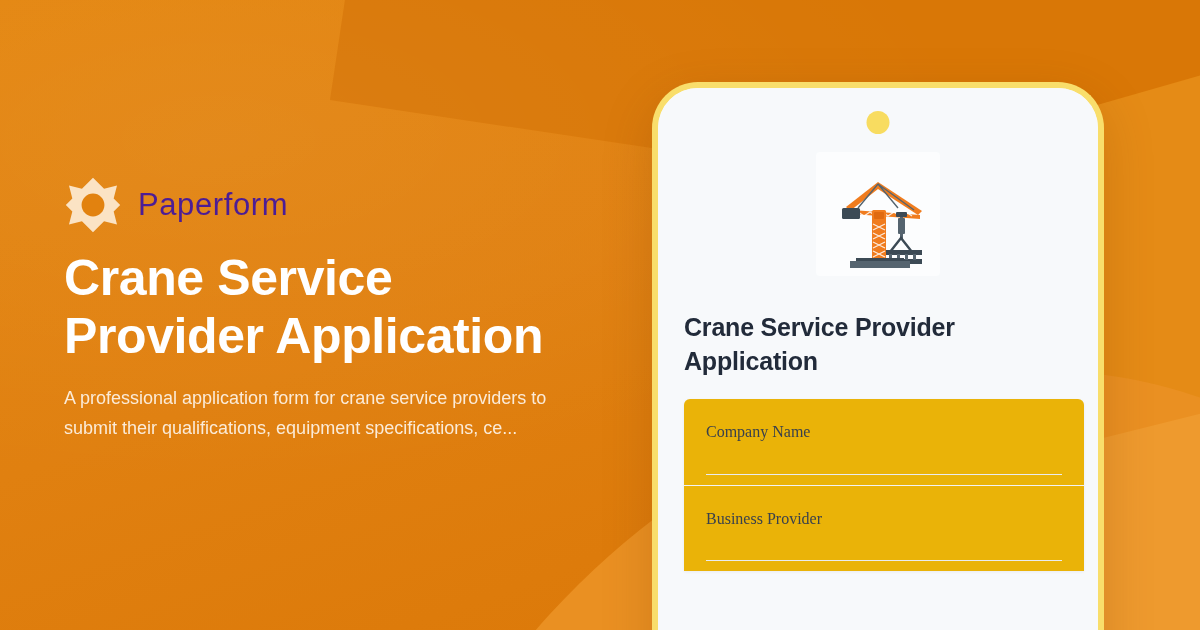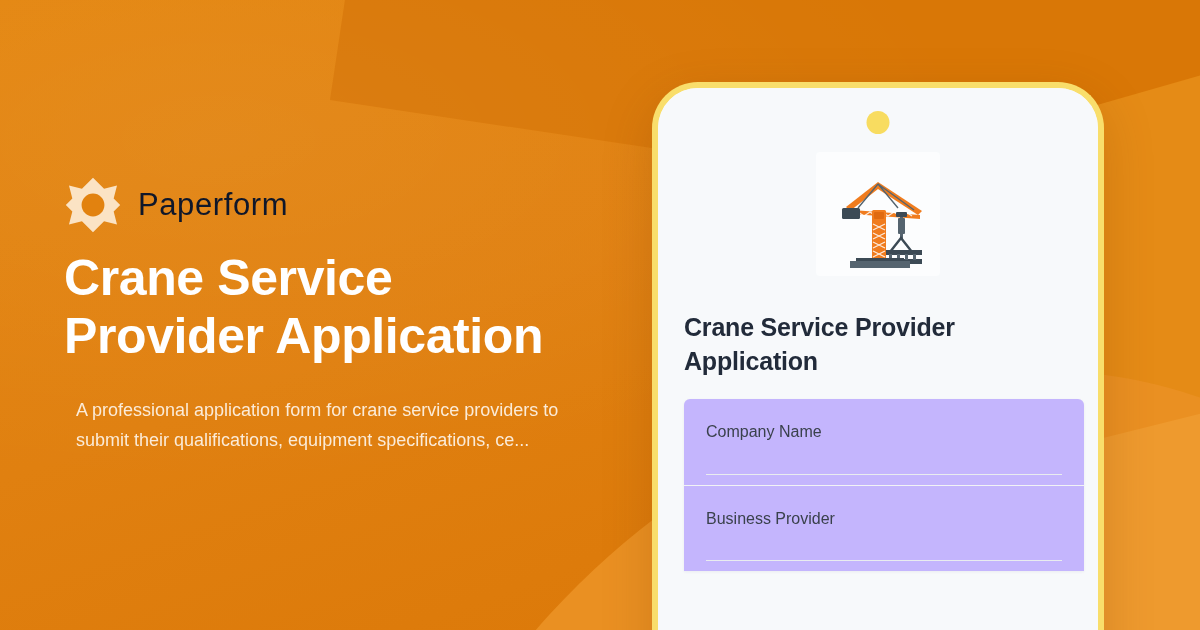--- a/index.html
+++ b/index.html
@@ -93,21 +93,21 @@
     gap: 16px;
   }
   .brand-mark {
     width: 58px;
     height: 58px;
     display: block;
   }
   .brand-name {
     font-size: 31px;
     letter-spacing: 0.6px;
-    color: #0f172a;
+    color: #4c1d95;
     font-weight: 400;
     white-space: nowrap;
   }
 
   .headline {
     position: absolute;
     top: 249px;
     left: 0;
     width: 540px;
     margin: 0;
@@ -116,21 +116,21 @@
     font-weight: 700;
     color: #FFFFFF;
     letter-spacing: -0.4px;
   }
 
   .description {
     position: absolute;
     top: 383px;
     left: 0;
     width: 520px;
-    margin: 12px;
+    margin: 0;
     font-size: 18px;
     line-height: 30px;
     font-weight: 400;
     color: #FBEBD8;
   }
 
   
   .phone {
     position: absolute;
     left: 652px;
@@ -189,24 +189,25 @@
     font-weight: 700;
     color: #222B3A;
     letter-spacing: -0.2px;
   }
 
   .form-fields {
     position: absolute;
     top: 311px;
     left: 26px;
     width: 400px;
-    background: #c4b5fd;
+    background: #eab308;
     border-radius: 6px 6px 0 0;
     box-shadow: 0 1px 3px rgba(30,40,60,0.06);
     overflow: hidden;
+    font-family: Liberation Serif, serif;
   }
   .form-field {
     padding: 22px 22px 0 22px;
     height: 86px;
     box-sizing: border-box;
     position: relative;
   }
   .form-field + .form-field {
     border-top: 1px solid #F1F3F5;
   }

